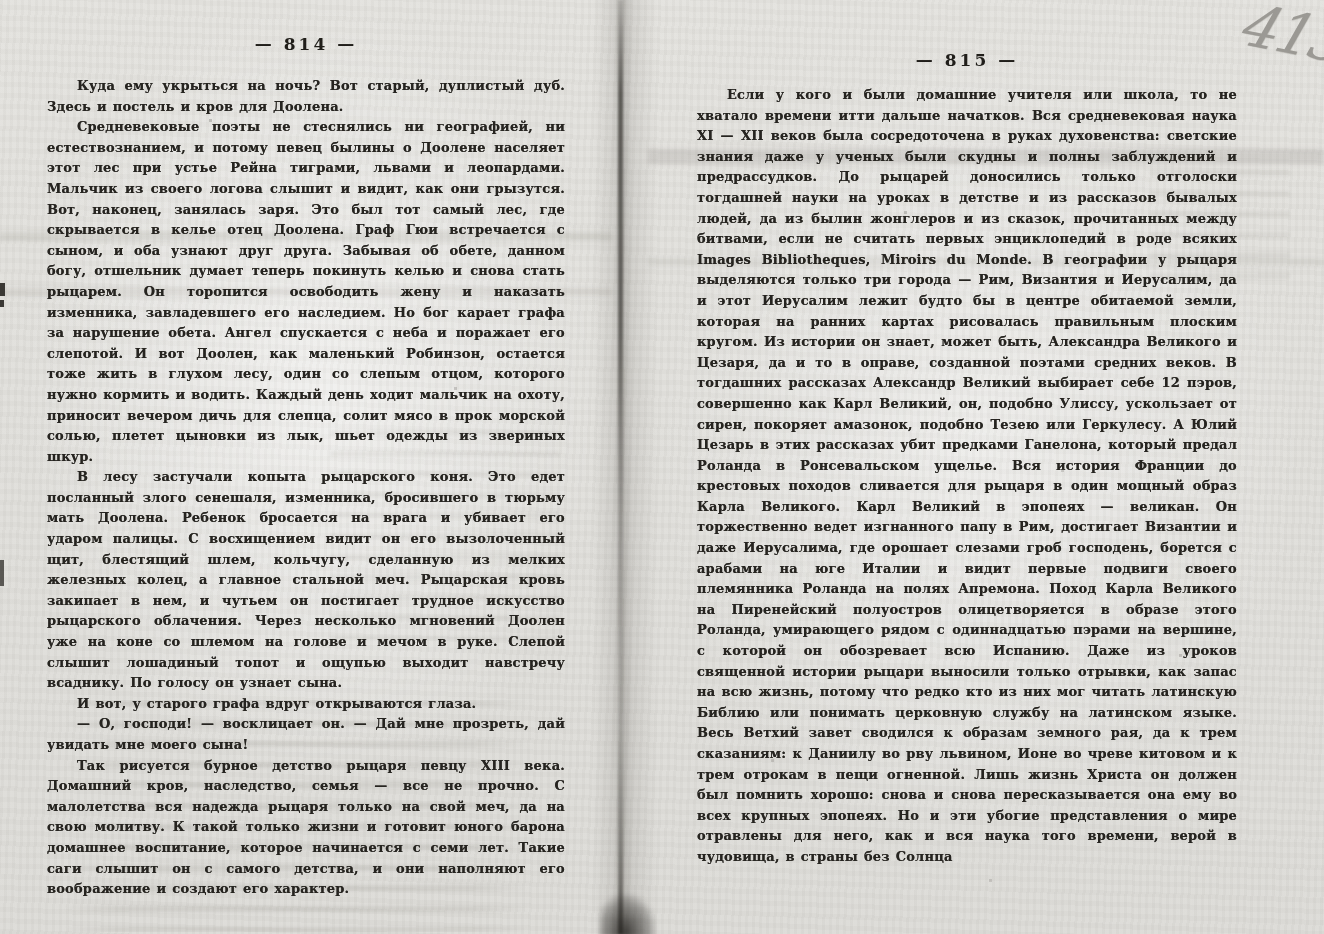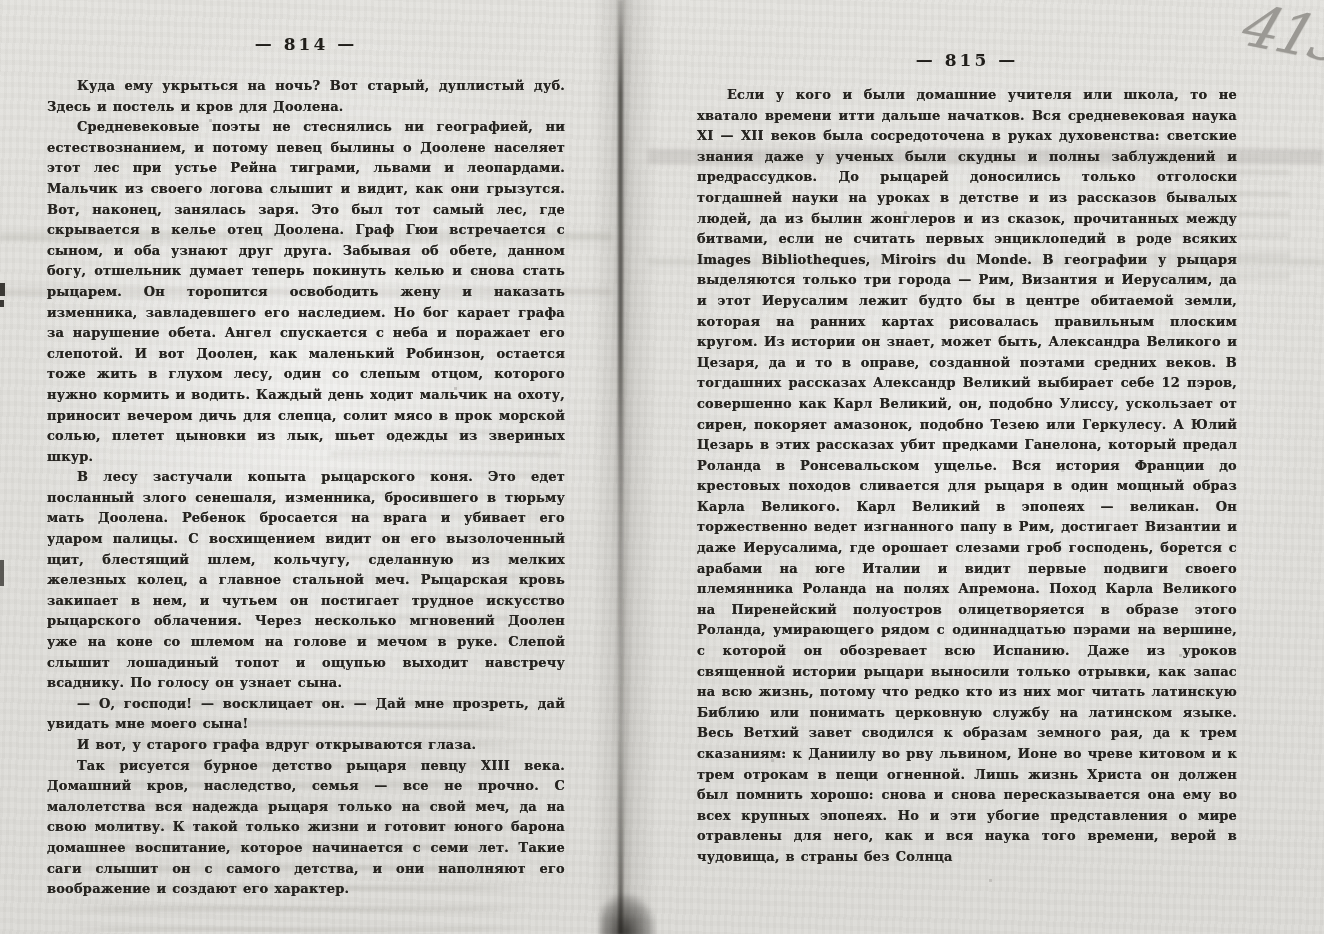--- a/index.html
+++ b/index.html
@@ -128,22 +128,22 @@
   <div id="ghost-left-bottom" class="ghost"></div>
   <div id="ghost-left-mid" class="ghost"></div>
   <div id="ghost-right-margin" class="ghost"></div>
 
   <section id="page-left" class="page">
     <div class="pg-header">— 814 —</div>
     <div class="pg-body">
       <p>Куда ему укрыться на ночь? Вот старый, дуплистый дуб. Здесь и постель и кров для Доолена.</p>
       <p>Средневековые поэты не стеснялись ни географией, ни естествознанием, и потому певец былины о Доолене населяет этот лес при устье Рейна тиграми, львами и леопардами. Мальчик из своего логова слышит и видит, как они грызутся. Вот, наконец, занялась заря. Это был тот самый лес, где скрывается в келье отец Доолена. Граф Гюи встречается с сыном, и оба узнают друг друга. Забывая об обете, данном богу, отшельник думает теперь покинуть келью и снова стать рыцарем. Он торопится освободить жену и наказать изменника, завладевшего его наследием. Но бог карает графа за нарушение обета. Ангел спускается с неба и поражает его слепотой. И вот Доолен, как маленький Робинзон, остается тоже жить в глухом лесу, один со слепым отцом, которого нужно кормить и водить. Каждый день ходит мальчик на охоту, приносит вечером дичь для слепца, солит мясо в прок морской солью, плетет цыновки из лык, шьет одежды из звериных шкур.</p>
       <p>В лесу застучали копыта рыцарского коня. Это едет посланный злого сенешаля, изменника, бросившего в тюрьму мать Доолена. Ребенок бросается на врага и убивает его ударом палицы. С восхищением видит он его вызолоченный щит, блестящий шлем, кольчугу, сделанную из мелких железных колец, а главное стальной меч. Рыцарская кровь закипает в нем, и чутьем он постигает трудное искусство рыцарского облачения. Через несколько мгновений Доолен уже на коне со шлемом на голове и мечом в руке. Слепой слышит лошадиный топот и ощупью выходит навстречу всаднику. По голосу он узнает сына.</p>
+      <p>И вот, у старого графа вдруг открываются глаза.</p>
       <p>— О, господи! — восклицает он. — Дай мне прозреть, дай увидать мне моего сына!</p>
-      <p>И вот, у старого графа вдруг открываются глаза.</p>
       <p>Так рисуется бурное детство рыцаря певцу XIII века. Домашний кров, наследство, семья — все не прочно. С малолетства вся надежда рыцаря только на свой меч, да на свою молитву. К такой только жизни и готовит юного барона домашнее воспитание, которое начинается с семи лет. Такие саги слышит он с самого детства, и они наполняют его воображение и создают его характер.</p>
     </div>
   </section>
 
   <section id="page-right" class="page">
     <div class="pg-header">— 815 —</div>
     <div class="pg-body">
       <p>Если у кого и были домашние учителя или школа, то не хватало времени итти дальше начатков. Вся средневековая наука XI — XII веков была сосредоточена в руках духовенства: светские знания даже у ученых были скудны и полны заблуждений и предрассудков. До рыцарей доносились только отголоски тогдашней науки на уроках в детстве и из рассказов бывалых людей, да из былин жонглеров и из сказок, прочитанных между битвами, если не считать первых энциклопедий в роде всяких Images Bibliotheques, Miroirs du Monde. В географии у рыцаря выделяются только три города — Рим, Византия и Иерусалим, да и этот Иерусалим лежит будто бы в центре обитаемой земли, которая на ранних картах рисовалась правильным плоским кругом. Из истории он знает, может быть, Александра Великого и Цезаря, да и то в оправе, созданной поэтами средних веков. В тогдашних рассказах Александр Великий выбирает себе 12 пэров, совершенно как Карл Великий, он, подобно Улиссу, ускользает от сирен, покоряет амазонок, подобно Тезею или Геркулесу. А Юлий Цезарь в этих рассказах убит предками Ганелона, который предал Роланда в Ронсевальском ущелье. Вся история Франции до крестовых походов сливается для рыцаря в один мощный образ Карла Великого. Карл Великий в эпопеях — великан. Он торжественно ведет изгнанного папу в Рим, достигает Византии и даже Иерусалима, где орошает слезами гроб господень, борется с арабами на юге Италии и видит первые подвиги своего племянника Роланда на полях Апремона. Поход Карла Великого на Пиренейский полуостров олицетворяется в образе этого Роланда, умирающего рядом с одиннадцатью пэрами на вершине, с которой он обозревает всю Испанию. Даже из уроков священной истории рыцари выносили только отрывки, как запас на всю жизнь, потому что редко кто из них мог читать латинскую Библию или понимать церковную службу на латинском языке. Весь Ветхий завет сводился к образам земного рая, да к трем сказаниям: к Даниилу во рву львином, Ионе во чреве китовом и к трем отрокам в пещи огненной. Лишь жизнь Христа он должен был помнить хорошо: снова и снова пересказывается она ему во всех крупных эпопеях. Но и эти убогие представления о мире отравлены для него, как и вся наука того времени, верой в чудовища, в страны без Солнца</p>
     </div>
   </section>

